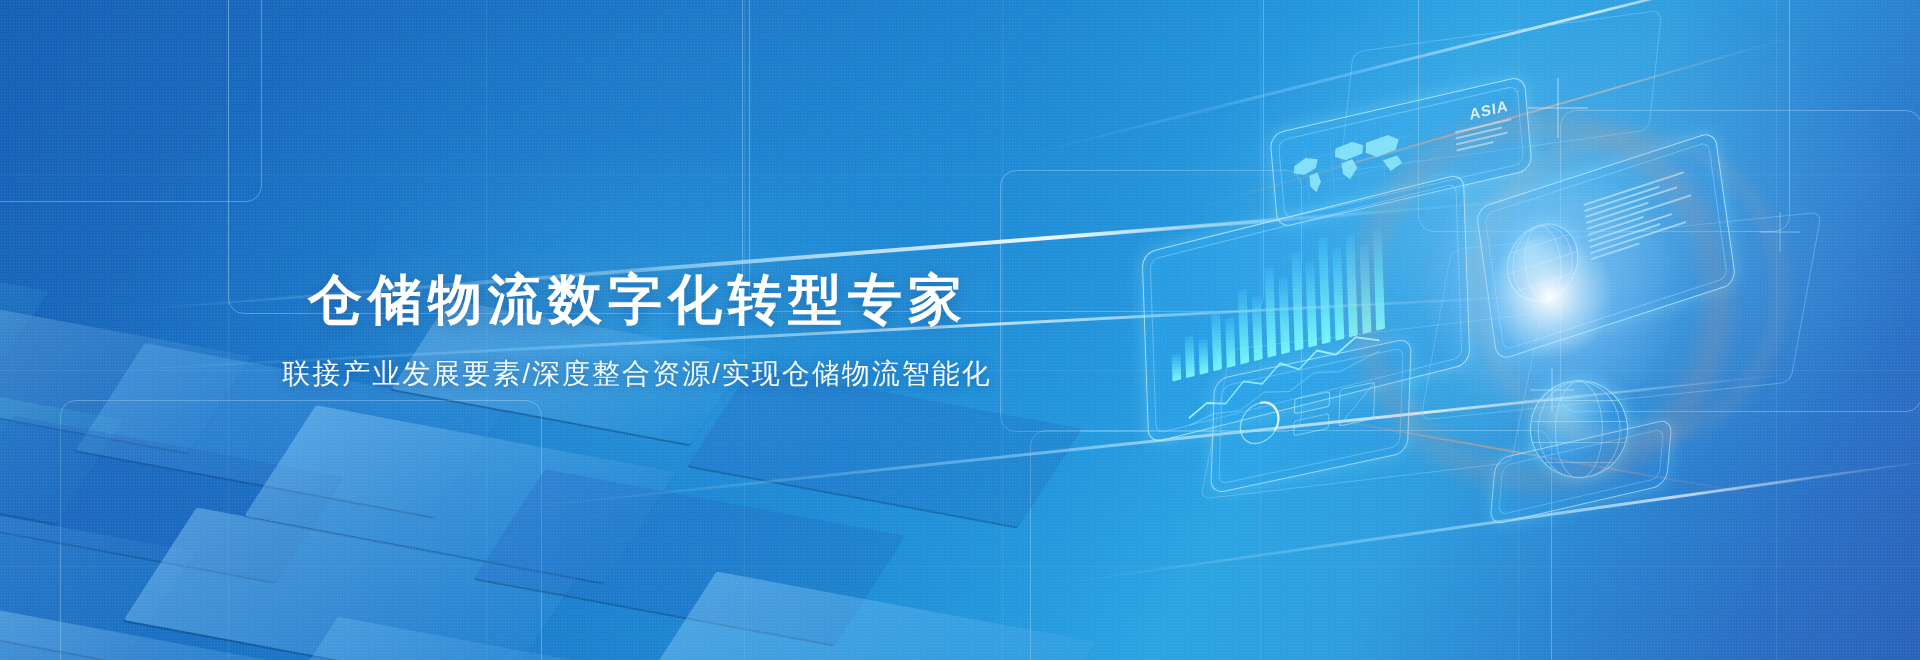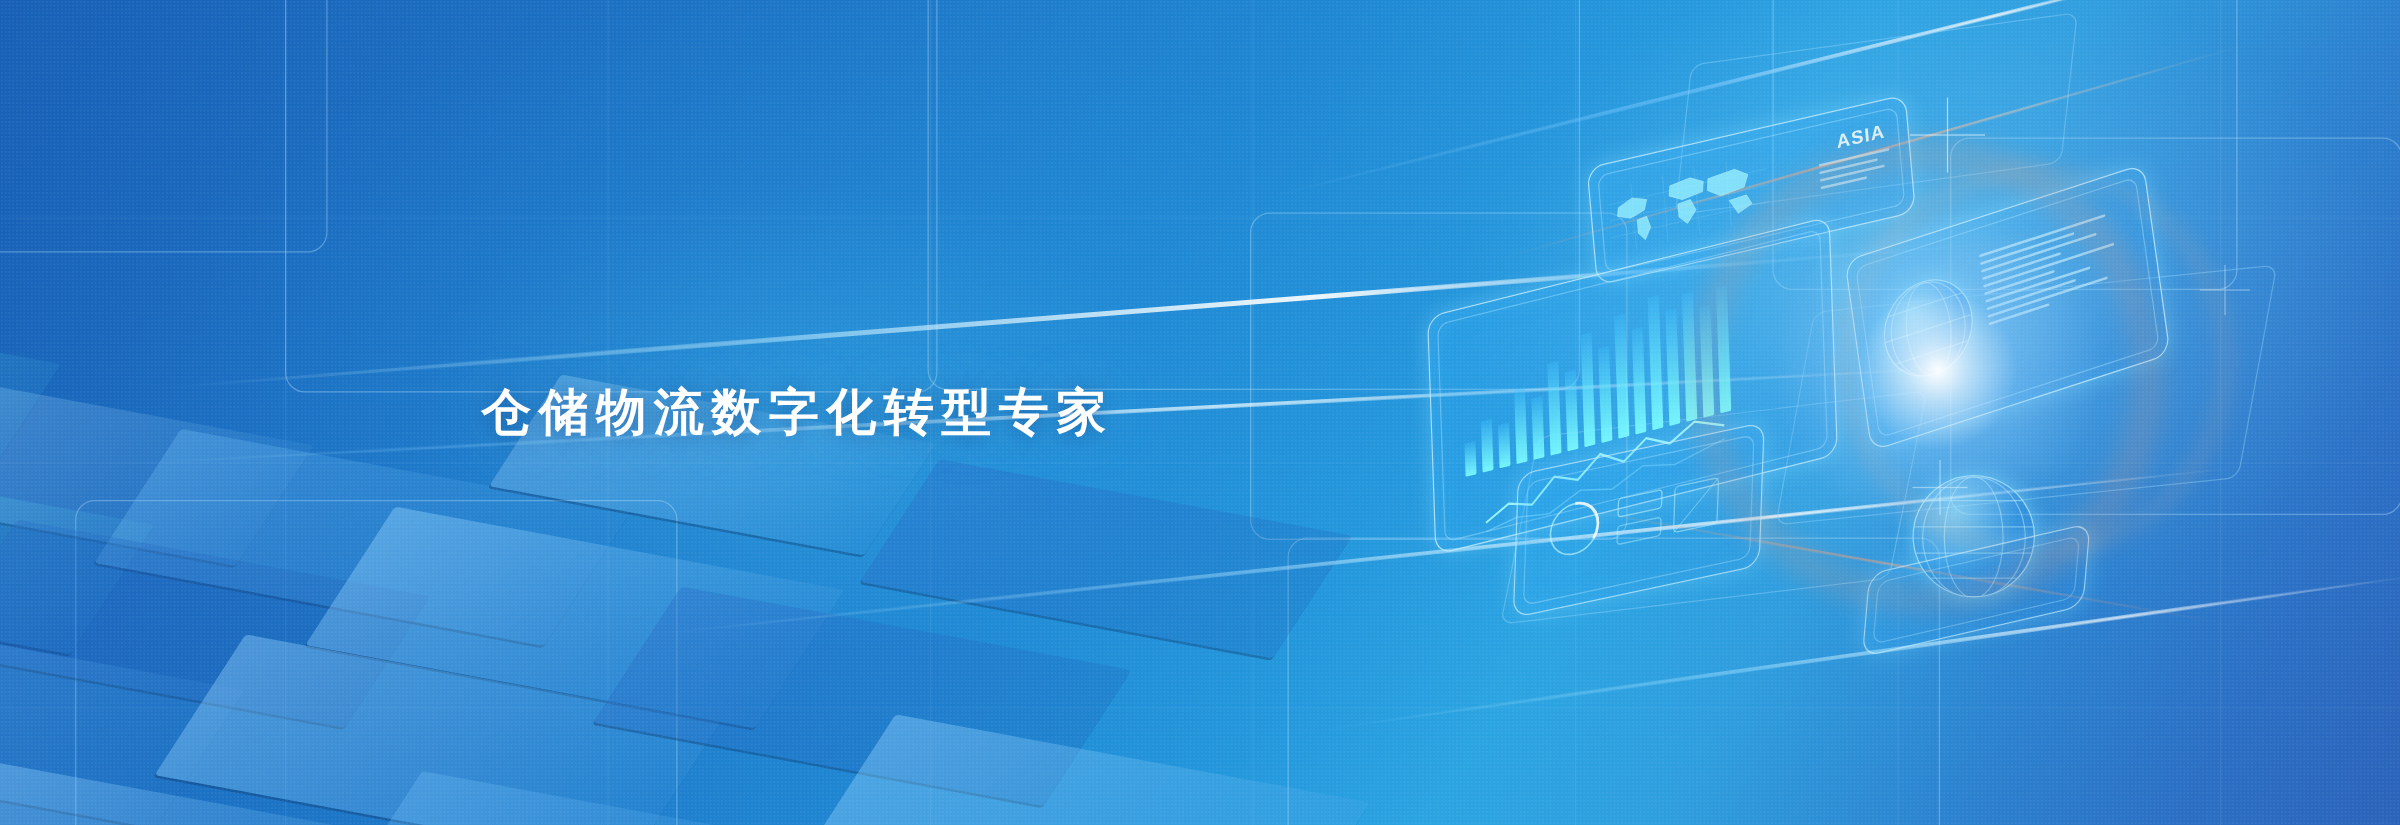--- a/index.html
+++ b/index.html
@@ -109,21 +109,21 @@
   
   .copy{
     position:absolute;left:0;top:0;width:1270px;height:660px;
     display:flex;flex-direction:column;align-items:center;justify-content:center;
     text-align:center;
   }
   .headline{
     margin:0;
     font-family:"Liberation Sans","DejaVu Sans",sans-serif;
     font-weight:700;
-    font-size:40px;
+    font-size:54px;
     line-height:1;
     letter-spacing:6px;
     color:#ffffff;
     text-shadow:0 2px 18px rgba(10,60,130,.55), 0 0 40px rgba(120,210,255,.35);
     padding-left:6px;
   }
   .subline{
     margin:34px 0 0 0;
     font-family:"Liberation Sans","DejaVu Sans",sans-serif;
     font-weight:400;
@@ -296,16 +296,17 @@
 
   <div class="flare" style="left:1400px;top:146px;width:300px;height:300px;"></div>
   <div class="flare-ring" style="left:1350px;top:110px;width:330px;height:330px;"></div>
   <div class="flare-ring2" style="left:1470px;top:130px;width:290px;height:290px;"></div>
   <div class="sparkle" style="left:1528px;top:78px;width:60px;height:60px;opacity:.75;"></div>
   <div class="sparkle" style="left:1530px;top:368px;width:44px;height:44px;opacity:.55;"></div>
   <div class="sparkle" style="left:1760px;top:212px;width:40px;height:40px;opacity:.45;"></div>
 
   <div class="copy">
     <h1 class="headline">仓储物流数字化转型专家</h1>
+    <p class="subline">联接产业发展要素/深度整合资源/实现仓储物流智能化</p>
   </div>
 
   <div class="noise"></div>
 </div>
 
 </body></html>

